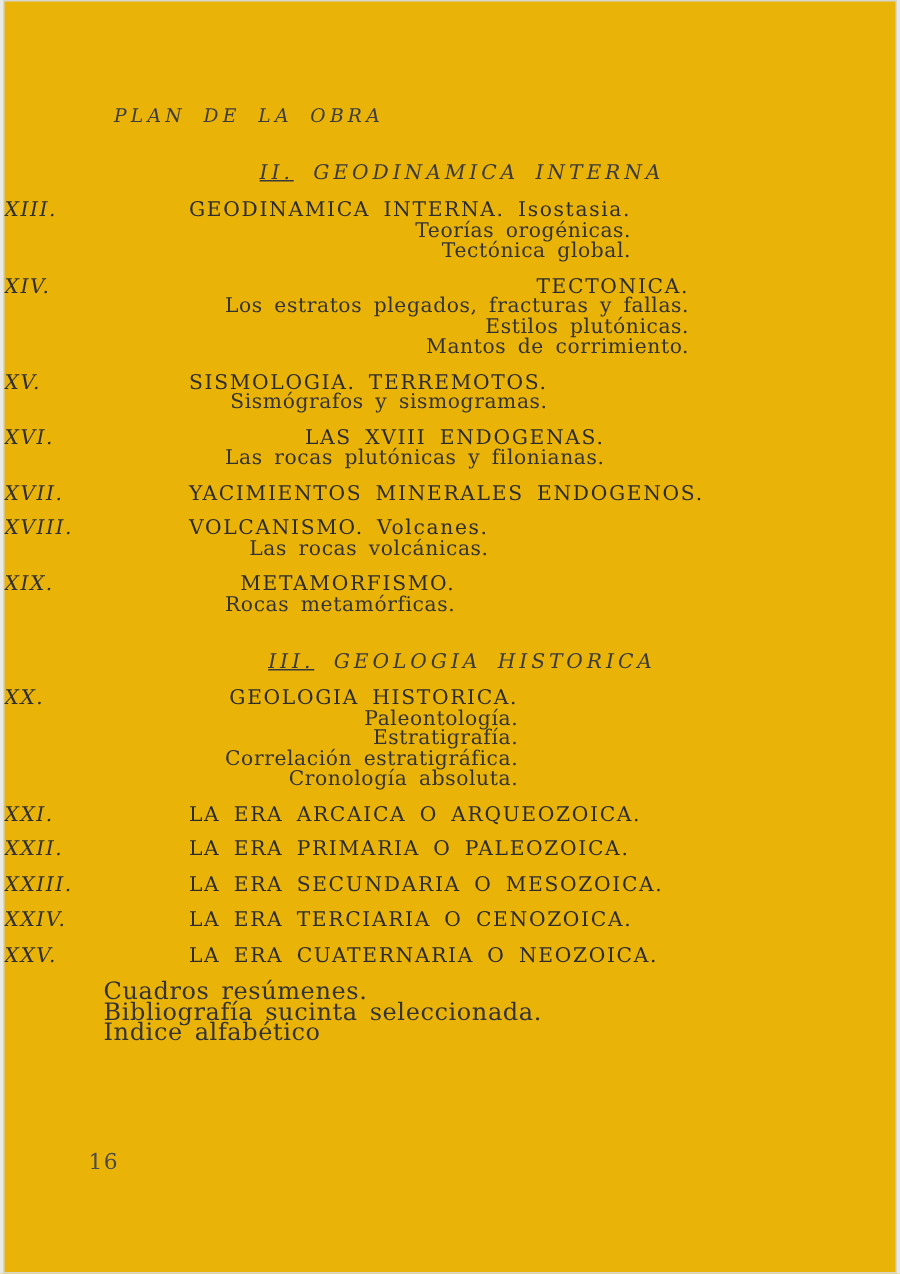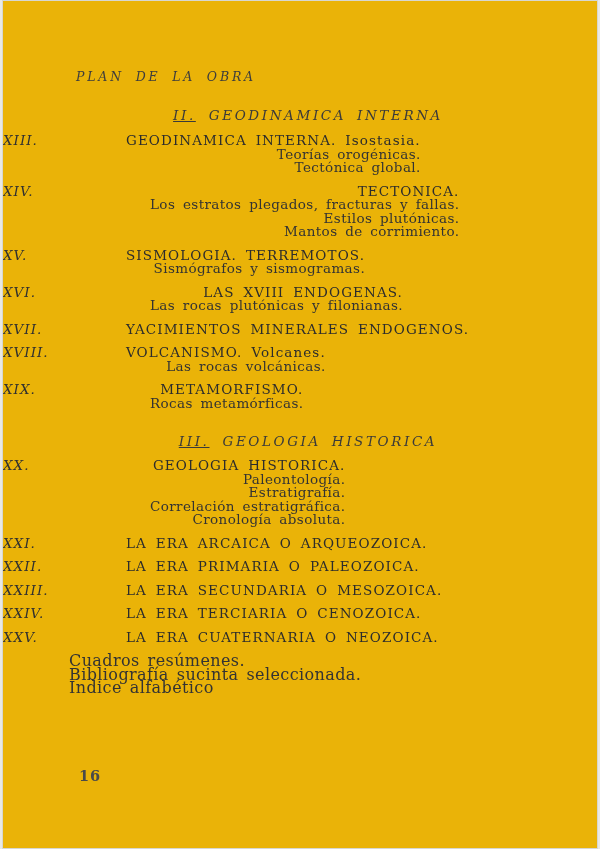--- a/index.html
+++ b/index.html
@@ -73,26 +73,25 @@
     margin-top:8px;
     margin-left:66px;
     font-size:16px;
     line-height:13.7px;
     letter-spacing:0.4px;
     word-spacing:2.5px;
     color:#333;
   }
   .page-number{
     position:absolute;
-    left:76px;
+    left:56px;
     top:766px;
     font-size:14.5px;
     letter-spacing:1px;
     color:#4a4a4a;
-    font-weight:bold;
   }
 </style>
 </head>
 <body>
 
 <div class="page">
   <div class="content">
 
     <div class="doc-header">PLAN DE LA OBRA</div>
 

